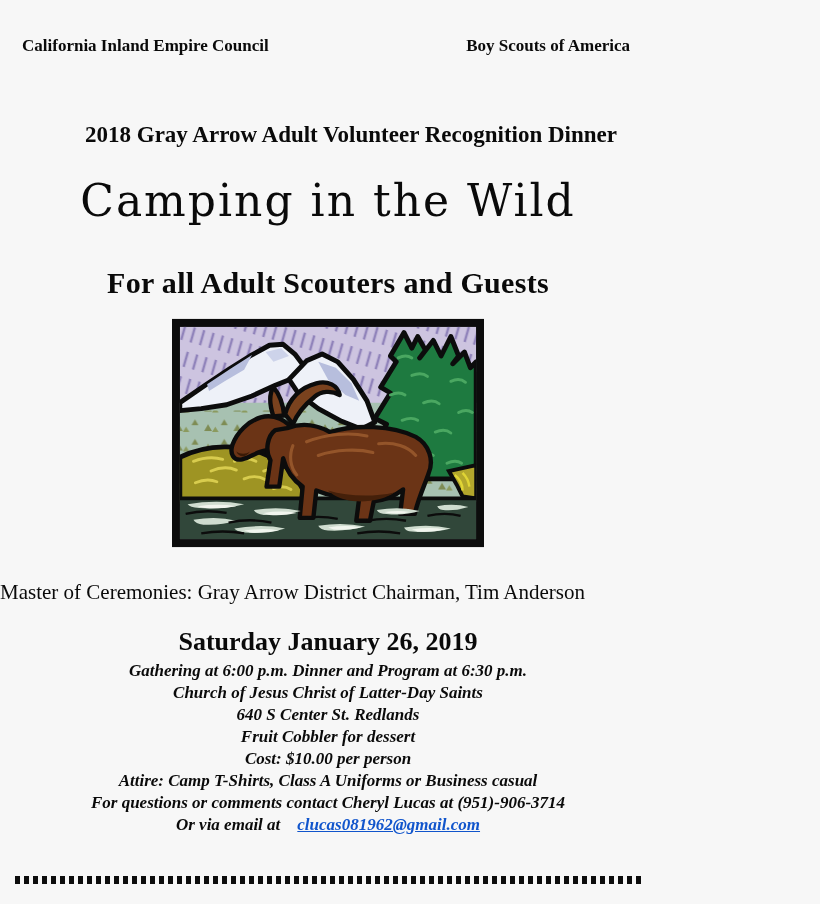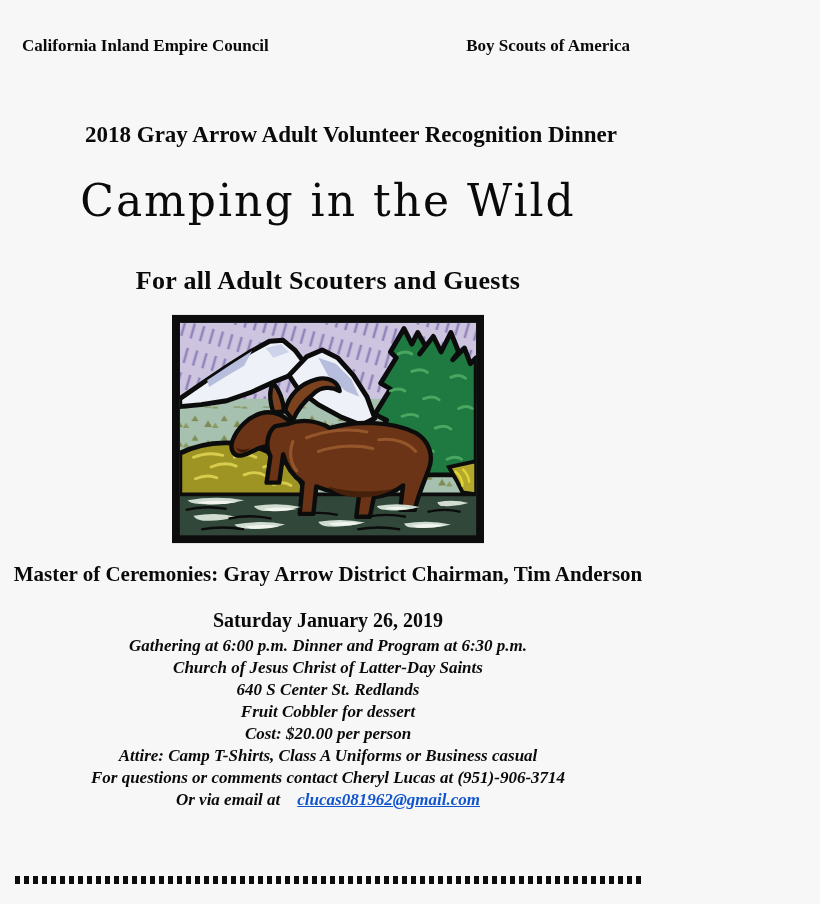--- a/index.html
+++ b/index.html
@@ -34,42 +34,42 @@
     margin-top: 27px;
     text-align: center;
     font-family: "DejaVu Serif", serif;
     font-size: 44px;
     font-weight: 500;
     letter-spacing: 2px;
   }
   .audience {
     margin-top: 40px;
     text-align: center;
-    font-size: 26px;
+    font-size: 30px;
     font-weight: bold;
     letter-spacing: 0.3px;
   }
   .art {
     margin-top: 16px;
     text-align: center;
     line-height: 0;
   }
   .mc {
-    margin-top: 16px;
-    text-align: center;
+    margin-top: 30px;
+    text-align: left;
     font-size: 21px;
-    font-weight: bold;
+    font-weight: normal;
   }
   .details {
     margin-top: 22px;
     text-align: center;
     font-weight: bold;
   }
   .date {
-    font-size: 20px;
+    font-size: 26px;
     margin-bottom: 3px;
   }
   .line {
     font-size: 17px;
     line-height: 22px;
     white-space: nowrap;
     font-style: italic;
   }
   .email {
     color: #1155cc;
@@ -214,21 +214,21 @@
   </div>
 
   <div class="mc">Master of Ceremonies: Gray Arrow District Chairman, Tim Anderson</div>
 
   <div class="details">
     <div class="date">Saturday January 26, 2019</div>
     <div class="line">Gathering at 6:00 p.m. Dinner and Program at 6:30 p.m.</div>
     <div class="line">Church of Jesus Christ of Latter-Day Saints</div>
     <div class="line">640 S Center St. Redlands</div>
     <div class="line">Fruit Cobbler for dessert</div>
-    <div class="line">Cost: $20.00 per person</div>
+    <div class="line">Cost: $10.00 per person</div>
     <div class="line">Attire: Camp T-Shirts, Class A Uniforms or Business casual</div>
     <div class="line">For questions or comments contact Cheryl Lucas at (951)-906-3714</div>
     <div class="line">
       <span>Or via email at</span><a class="email">clucas081962@gmail.com</a>
     </div>
   </div>
 
   <div class="cutline"></div>
 
 </div>

